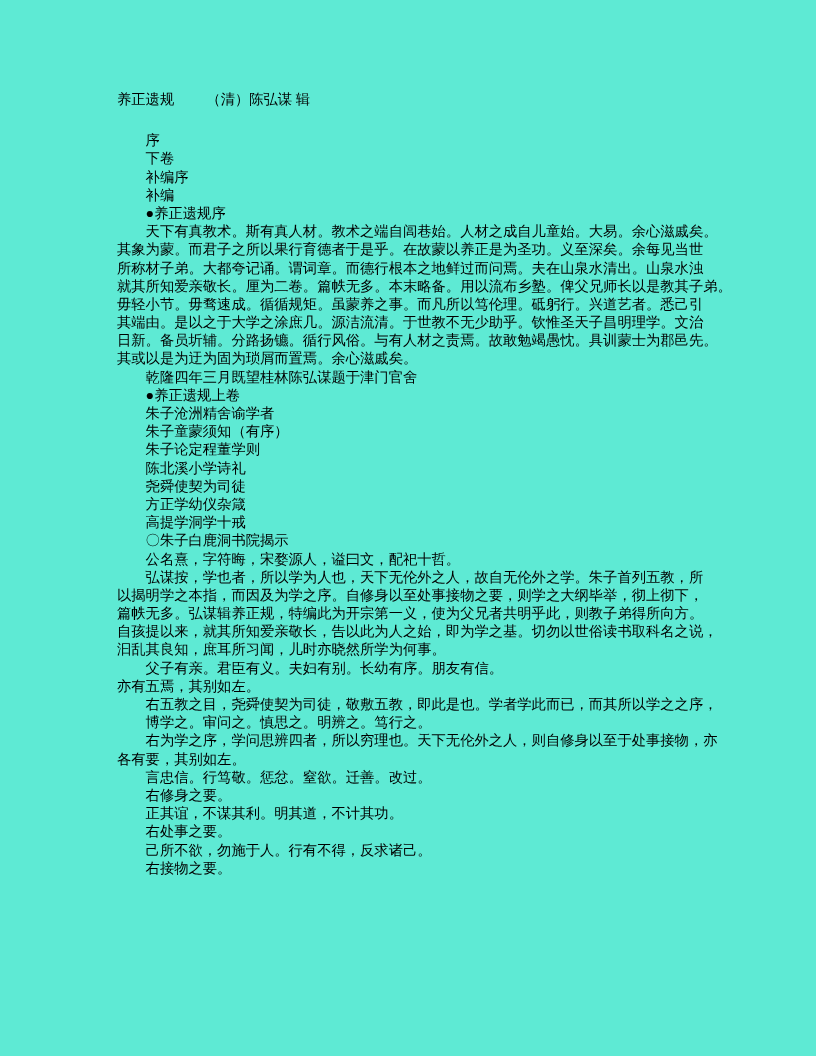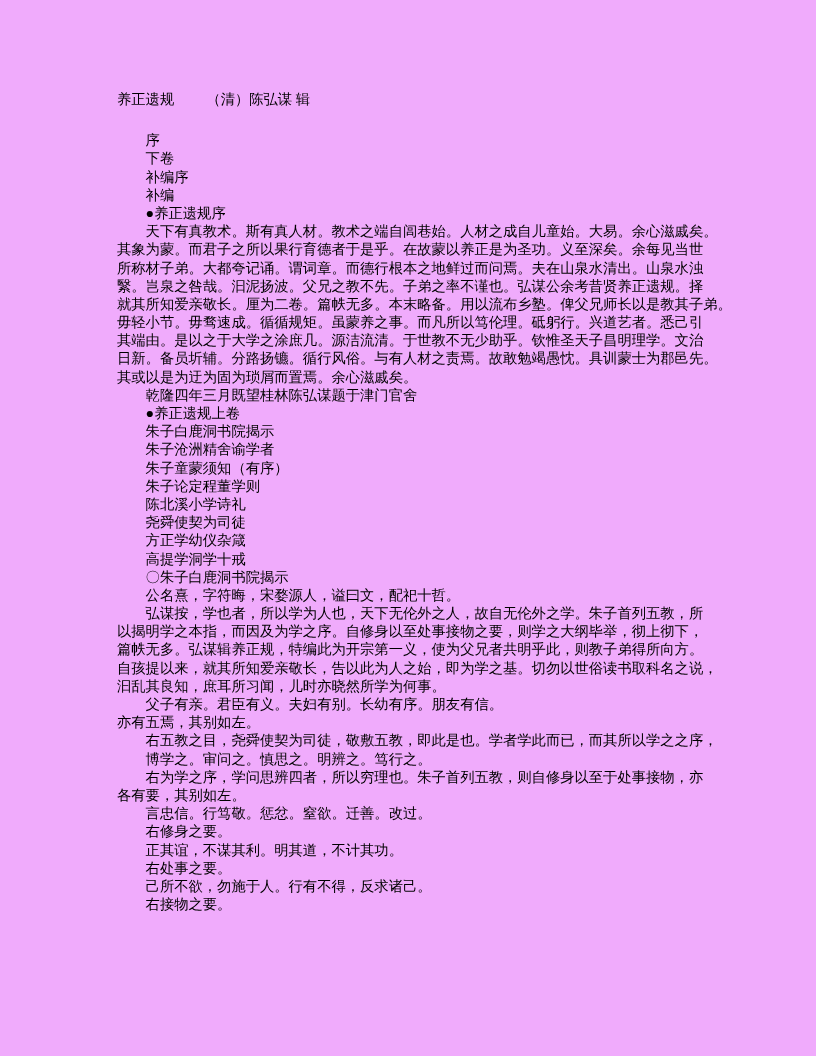--- a/index.html
+++ b/index.html
@@ -4,21 +4,21 @@
 <style>
   html, body {
     margin: 0;
     padding: 0;
     background: #ffffff;
   }
   .page {
     position: relative;
     width: 816px;
     height: 1056px;
-    background: #f0abfc;
+    background: #5eead4;
     overflow: hidden;
     box-sizing: border-box;
     font-family: "Liberation Serif", "DejaVu Serif", serif;
     font-size: 14.3px;
     line-height: 18.2px;
     color: #000000;
   }
   .content {
     position: absolute;
     left: 117px;
@@ -43,48 +43,46 @@
     <div class="title-spacer"></div>
     <div>
         <div class="line">　　序</div>
         <div class="line">　　下卷</div>
         <div class="line">　　补编序</div>
         <div class="line">　　补编</div>
         <div class="line">　　●养正遗规序</div>
         <div class="line">　　天下有真教术。斯有真人材。教术之端自闾巷始。人材之成自儿童始。大易。余心滋戚矣。</div>
         <div class="line">其象为蒙。而君子之所以果行育德者于是乎。在故蒙以养正是为圣功。义至深矣。余每见当世</div>
         <div class="line">所称材子弟。大都夸记诵。谓词章。而德行根本之地鲜过而问焉。夫在山泉水清出。山泉水浊</div>
-        <div class="line">繄。岂泉之咎哉。汩泥扬波。父兄之教不先。子弟之率不谨也。弘谋公余考昔贤养正遗规。择</div>
         <div class="line">就其所知爱亲敬长。厘为二卷。篇帙无多。本末略备。用以流布乡塾。俾父兄师长以是教其子弟。</div>
         <div class="line">毋轻小节。毋骛速成。循循规矩。虽蒙养之事。而凡所以笃伦理。砥躬行。兴道艺者。悉己引</div>
         <div class="line">其端由。是以之于大学之涂庶几。源洁流清。于世教不无少助乎。钦惟圣天子昌明理学。文治</div>
         <div class="line">日新。备员圻辅。分路扬镳。循行风俗。与有人材之责焉。故敢勉竭愚忱。具训蒙士为郡邑先。</div>
         <div class="line">其或以是为迂为固为琐屑而置焉。余心滋戚矣。</div>
         <div class="line">　　乾隆四年三月既望桂林陈弘谋题于津门官舍</div>
         <div class="line">　　●养正遗规上卷</div>
-        <div class="line">　　朱子白鹿洞书院揭示</div>
         <div class="line">　　朱子沧洲精舍谕学者</div>
         <div class="line">　　朱子童蒙须知（有序）</div>
         <div class="line">　　朱子论定程董学则</div>
         <div class="line">　　陈北溪小学诗礼</div>
         <div class="line">　　尧舜使契为司徒</div>
         <div class="line">　　方正学幼仪杂箴</div>
         <div class="line">　　高提学洞学十戒</div>
         <div class="line">　　〇朱子白鹿洞书院揭示</div>
         <div class="line">　　公名熹，字符晦，宋婺源人，谥曰文，配祀十哲。</div>
         <div class="line">　　弘谋按，学也者，所以学为人也，天下无伦外之人，故自无伦外之学。朱子首列五教，所</div>
         <div class="line">以揭明学之本指，而因及为学之序。自修身以至处事接物之要，则学之大纲毕举，彻上彻下，</div>
         <div class="line">篇帙无多。弘谋辑养正规，特编此为开宗第一义，使为父兄者共明乎此，则教子弟得所向方。</div>
         <div class="line">自孩提以来，就其所知爱亲敬长，告以此为人之始，即为学之基。切勿以世俗读书取科名之说，</div>
         <div class="line">汩乱其良知，庶耳所习闻，儿时亦晓然所学为何事。</div>
         <div class="line">　　父子有亲。君臣有义。夫妇有别。长幼有序。朋友有信。</div>
         <div class="line">亦有五焉，其别如左。</div>
         <div class="line">　　右五教之目，尧舜使契为司徒，敬敷五教，即此是也。学者学此而已，而其所以学之之序，</div>
         <div class="line">　　博学之。审问之。慎思之。明辨之。笃行之。</div>
-        <div class="line">　　右为学之序，学问思辨四者，所以穷理也。朱子首列五教，则自修身以至于处事接物，亦</div>
+        <div class="line">　　右为学之序，学问思辨四者，所以穷理也。天下无伦外之人，则自修身以至于处事接物，亦</div>
         <div class="line">各有要，其别如左。</div>
         <div class="line">　　言忠信。行笃敬。惩忿。窒欲。迁善。改过。</div>
         <div class="line">　　右修身之要。</div>
         <div class="line">　　正其谊，不谋其利。明其道，不计其功。</div>
         <div class="line">　　右处事之要。</div>
         <div class="line">　　己所不欲，勿施于人。行有不得，反求诸己。</div>
         <div class="line">　　右接物之要。</div>
       </div>
   </div>
 </div>

